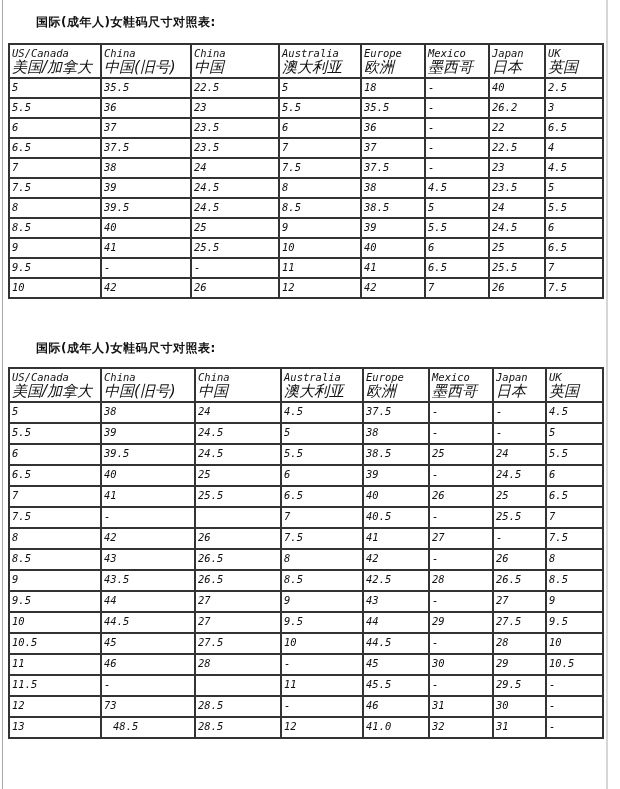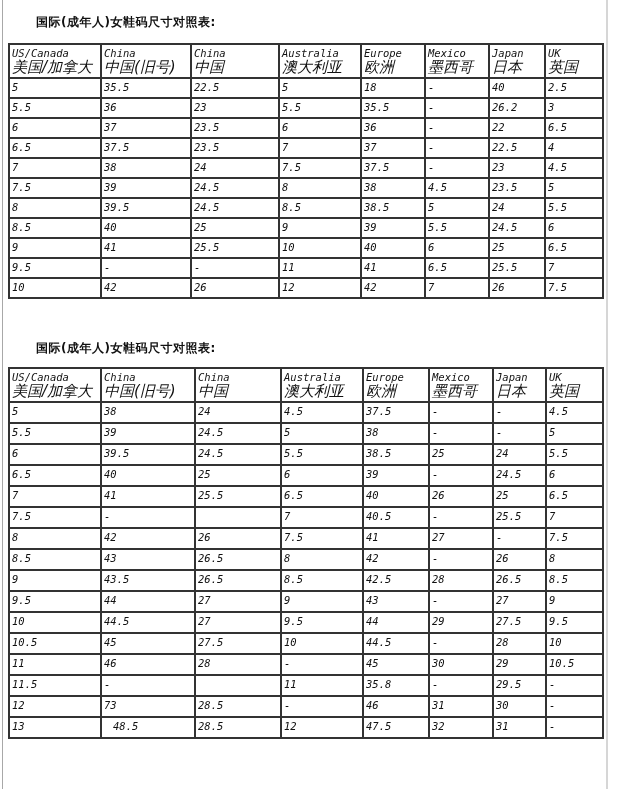--- a/index.html
+++ b/index.html
@@ -361,39 +361,39 @@
         <td style="height: 17px;">45</td>
         <td style="height: 17px;">30</td>
         <td style="height: 17px;">29</td>
         <td style="height: 17px;">10.5</td>
       </tr>
       <tr class="body">
         <td style="height: 17px;">11.5</td>
         <td style="height: 17px;">-</td>
         <td style="height: 17px;"></td>
         <td style="height: 17px;">11</td>
-        <td style="height: 17px;">35.8</td>
+        <td style="height: 17px;">45.5</td>
         <td style="height: 17px;">-</td>
         <td style="height: 17px;">29.5</td>
         <td style="height: 17px;">-</td>
       </tr>
       <tr class="body">
         <td style="height: 17px;">12</td>
         <td style="height: 17px;">73</td>
         <td style="height: 17px;">28.5</td>
         <td style="height: 17px;">-</td>
         <td style="height: 17px;">46</td>
         <td style="height: 17px;">31</td>
         <td style="height: 17px;">30</td>
         <td style="height: 17px;">-</td>
       </tr>
       <tr class="body">
         <td style="height: 17px;">13</td>
         <td style="height: 17px; padding-left: 11px;">48.5</td>
         <td style="height: 17px;">28.5</td>
         <td style="height: 17px;">12</td>
-        <td style="height: 17px;">47.5</td>
+        <td style="height: 17px;">41.0</td>
         <td style="height: 17px;">32</td>
         <td style="height: 17px;">31</td>
         <td style="height: 17px;">-</td>
       </tr>
     </tbody>
 </table>
 
 </body></html>

